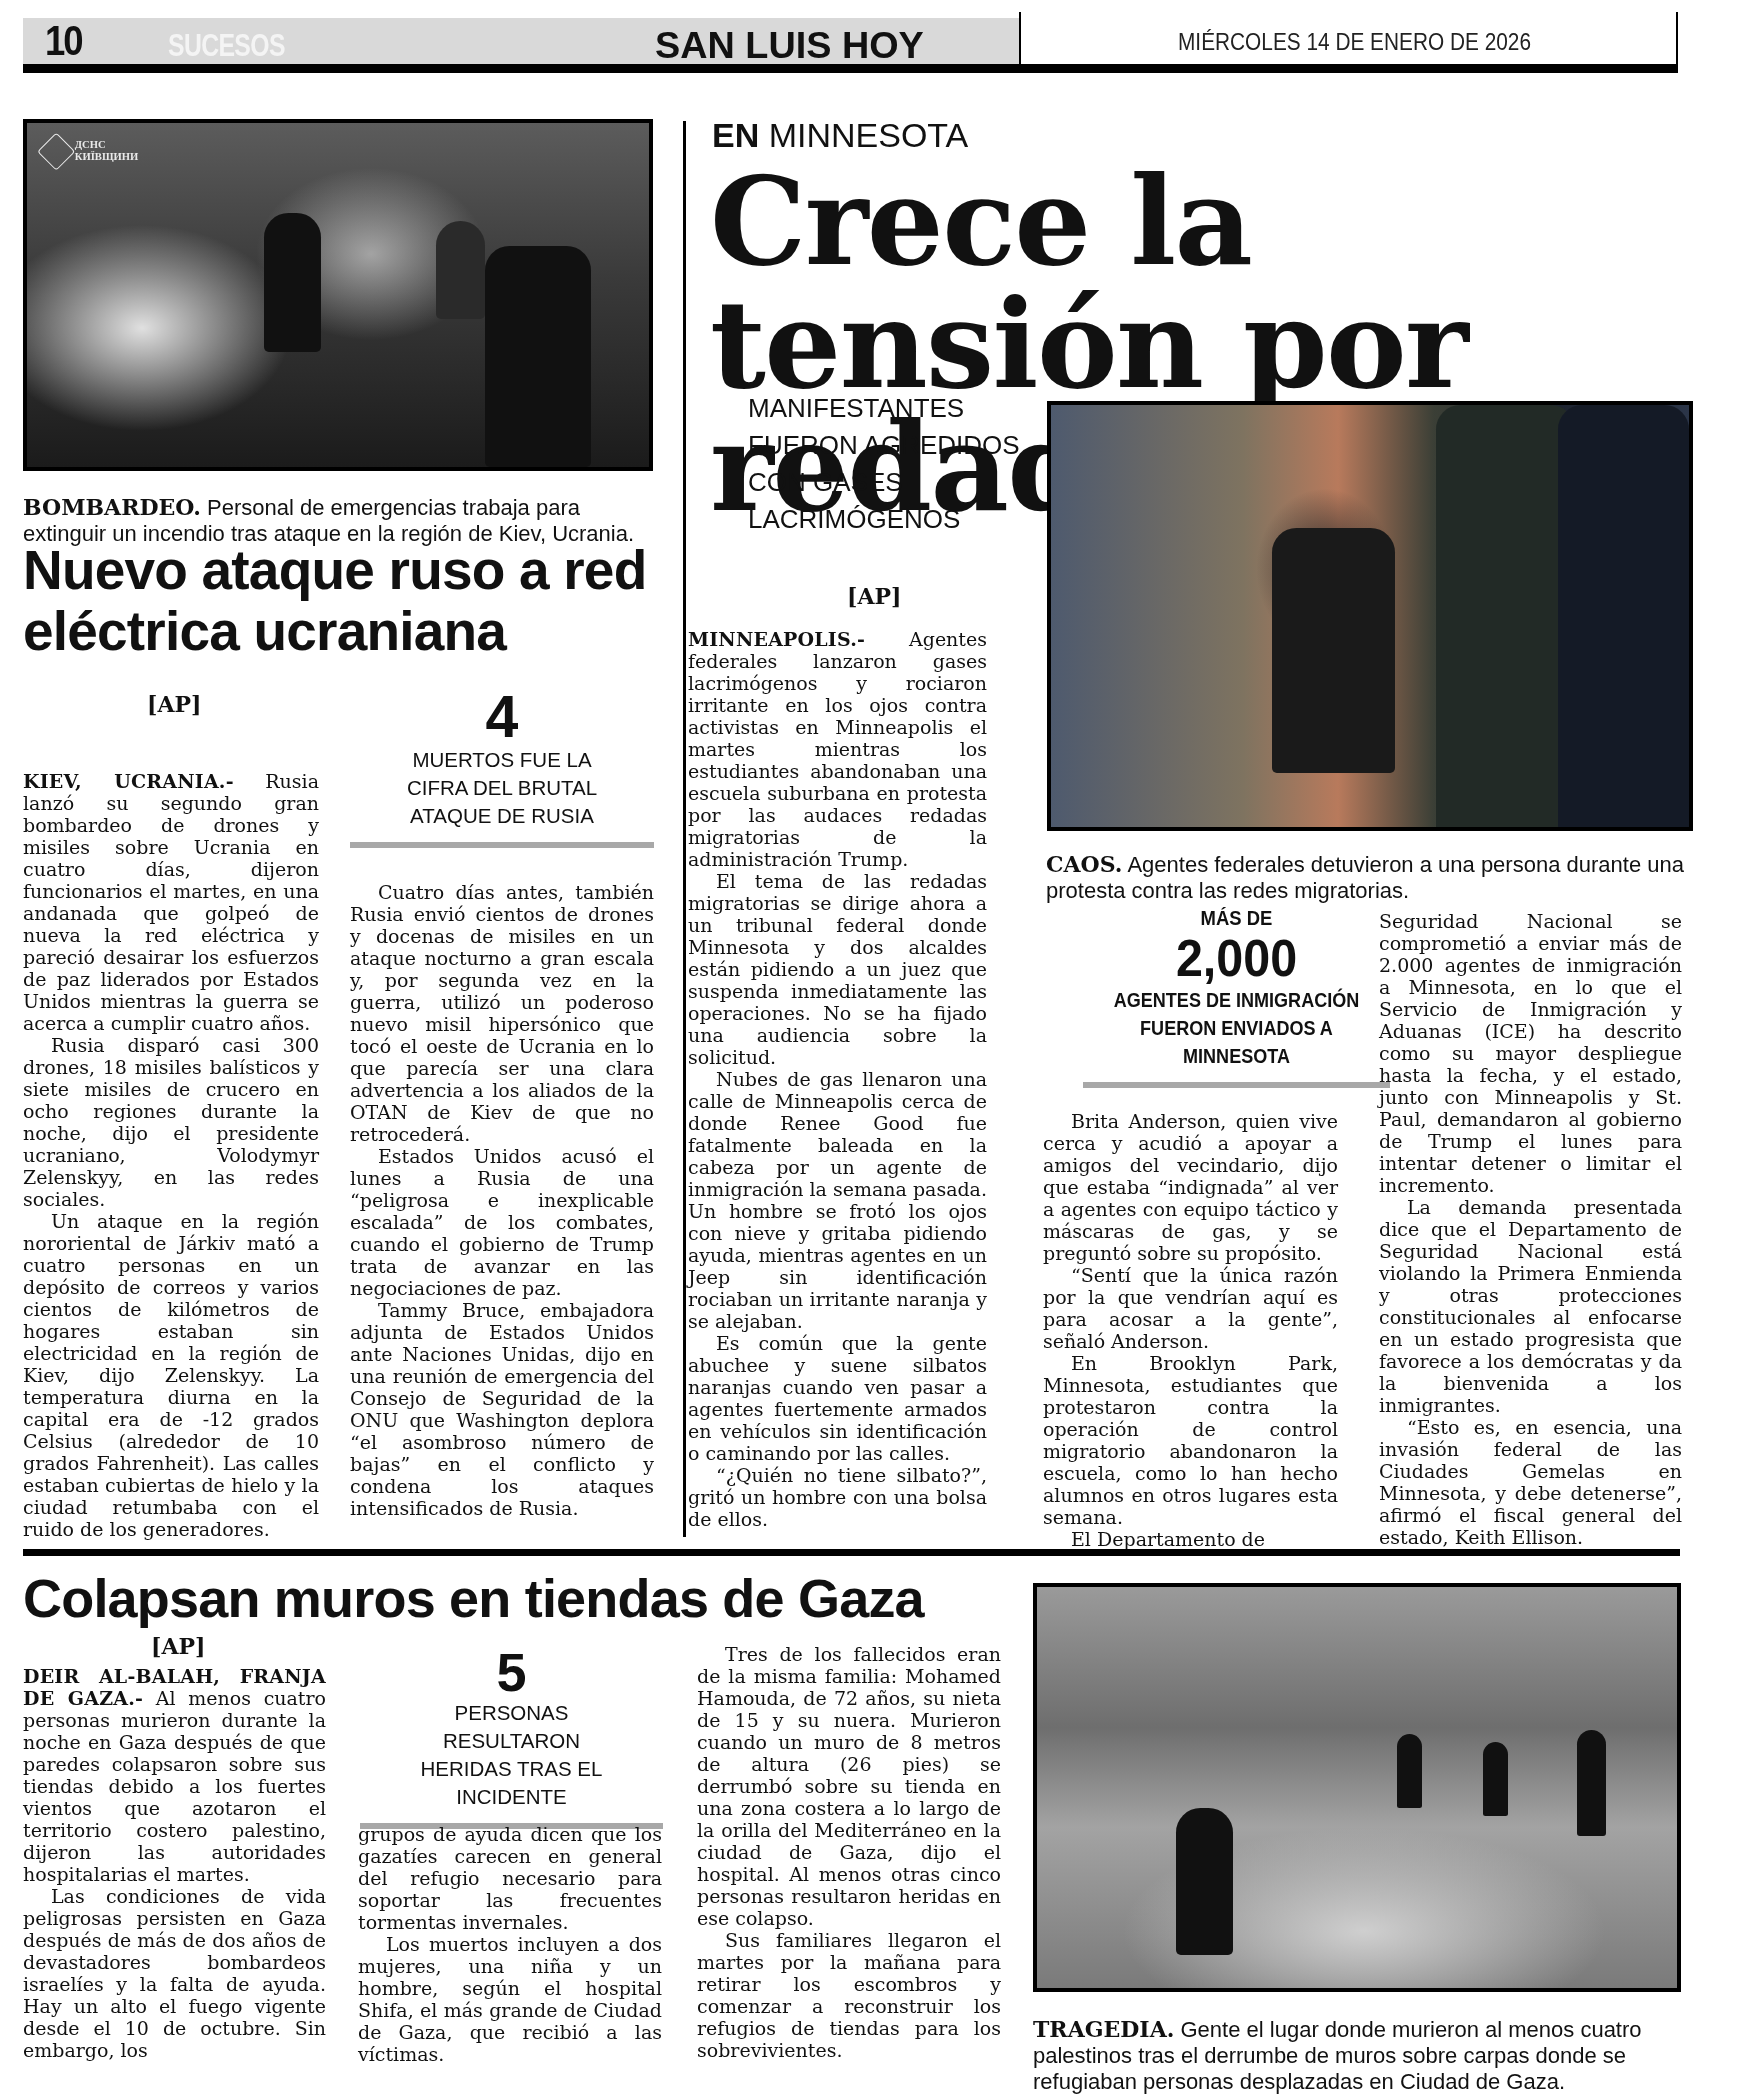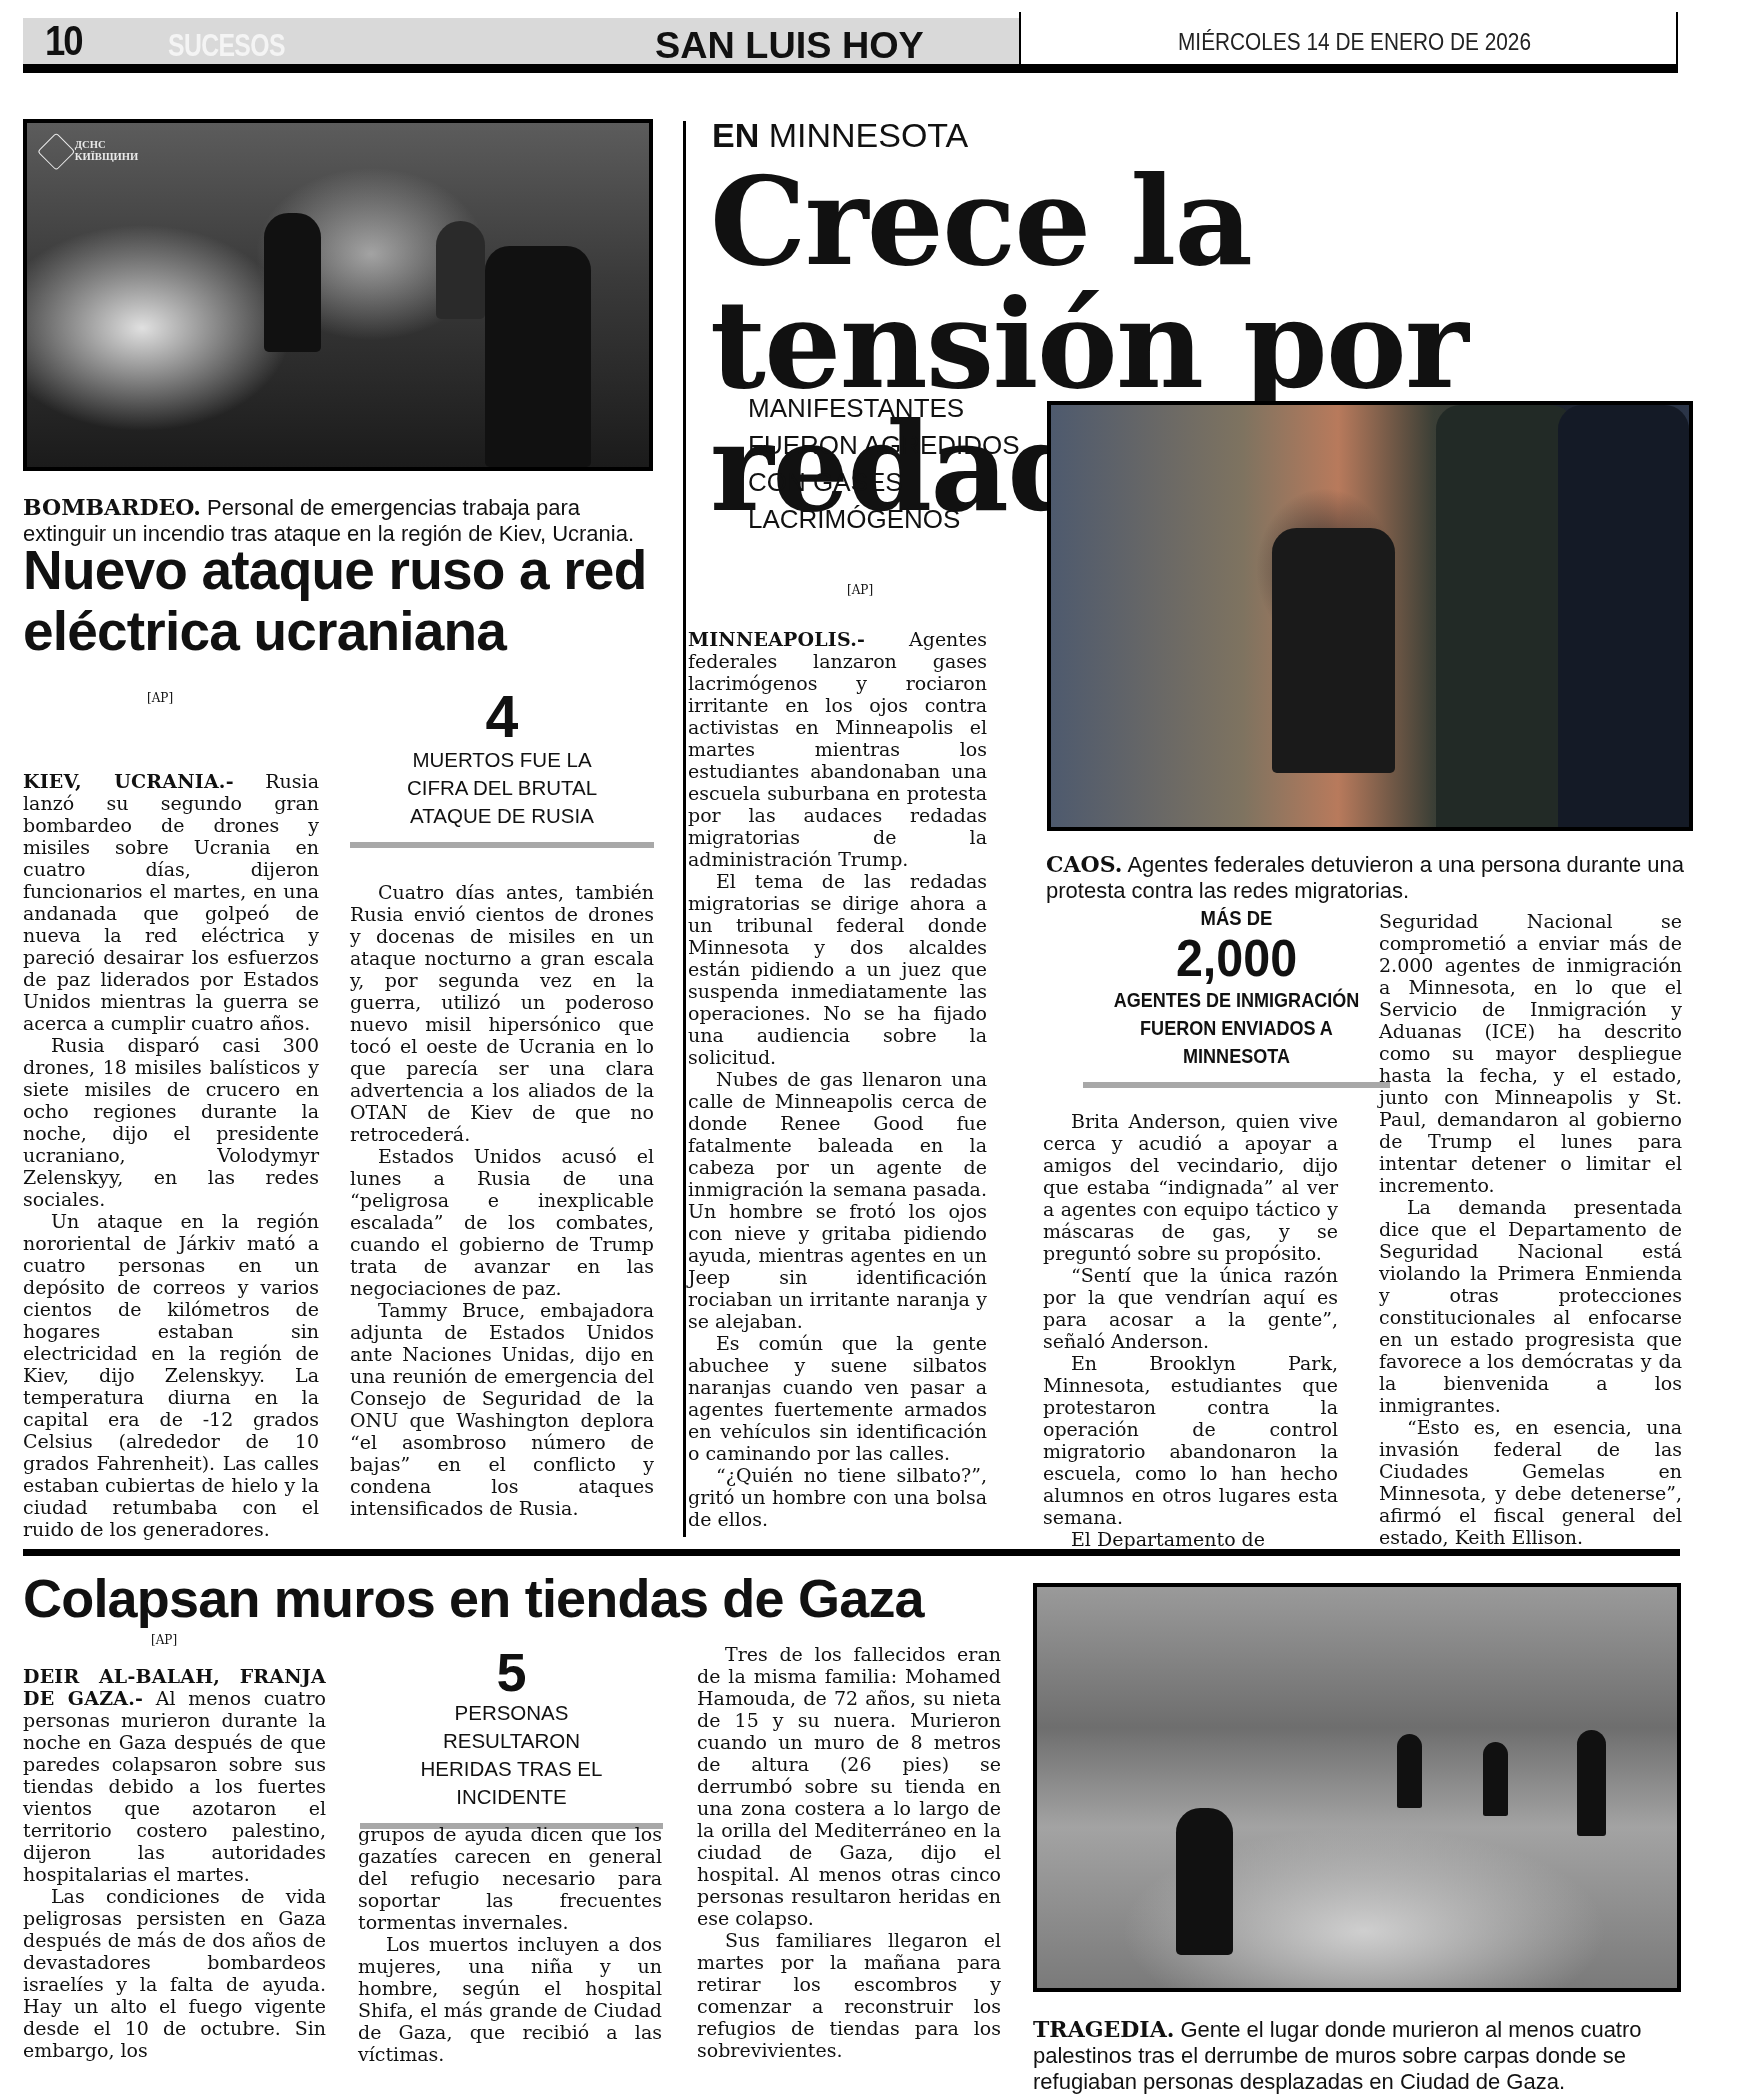--- a/index.html
+++ b/index.html
@@ -41,21 +41,21 @@
   .caption .lead { font-family: "DejaVu Serif", serif; font-weight: bold; }
 
   
   .hl-ukr { left: 23px; top: 540px; width: 638px; font-size: 55px; line-height: 61px; font-weight: bold; letter-spacing: -0.8px; }
   .kicker { left: 712px; top: 116px; font-size: 34px; }
   .kicker b { font-weight: 900; margin-top: 35px; }
   .hl-mn { left: 710px; top: 160px; width: 1007px; font-size: 121px; line-height: 123px; font-weight: 900; letter-spacing: -1.6px; }
   .subhead { left: 748px; top: 390px; width: 295px; font-size: 26px; line-height: 37px; }
   .hl-gaza { left: 23px; top: 1567px; font-size: 54px; line-height: 62px; font-weight: bold; letter-spacing: -0.8px; }
 
-  .credit { font-family: "DejaVu Serif", serif; font-weight: normal; font-size: 12px; }
+  .credit { font-family: "DejaVu Serif", serif; font-weight: bold; font-size: 22px; }
 
   
   .body { font-family: "DejaVu Serif", serif; font-size: 19px; line-height: 22px; text-align: justify; hyphens: manual; color: #111; }
   .body p { margin: 0; text-indent: 28px; }
   .body p.first { text-indent: 0; }
   .body .dateline { font-weight: bold; letter-spacing: 0.2px; }
 
   
   .stat { text-align: center; }
   .stat .num { font-family: "Liberation Sans", sans-serif; font-weight: 900; }

